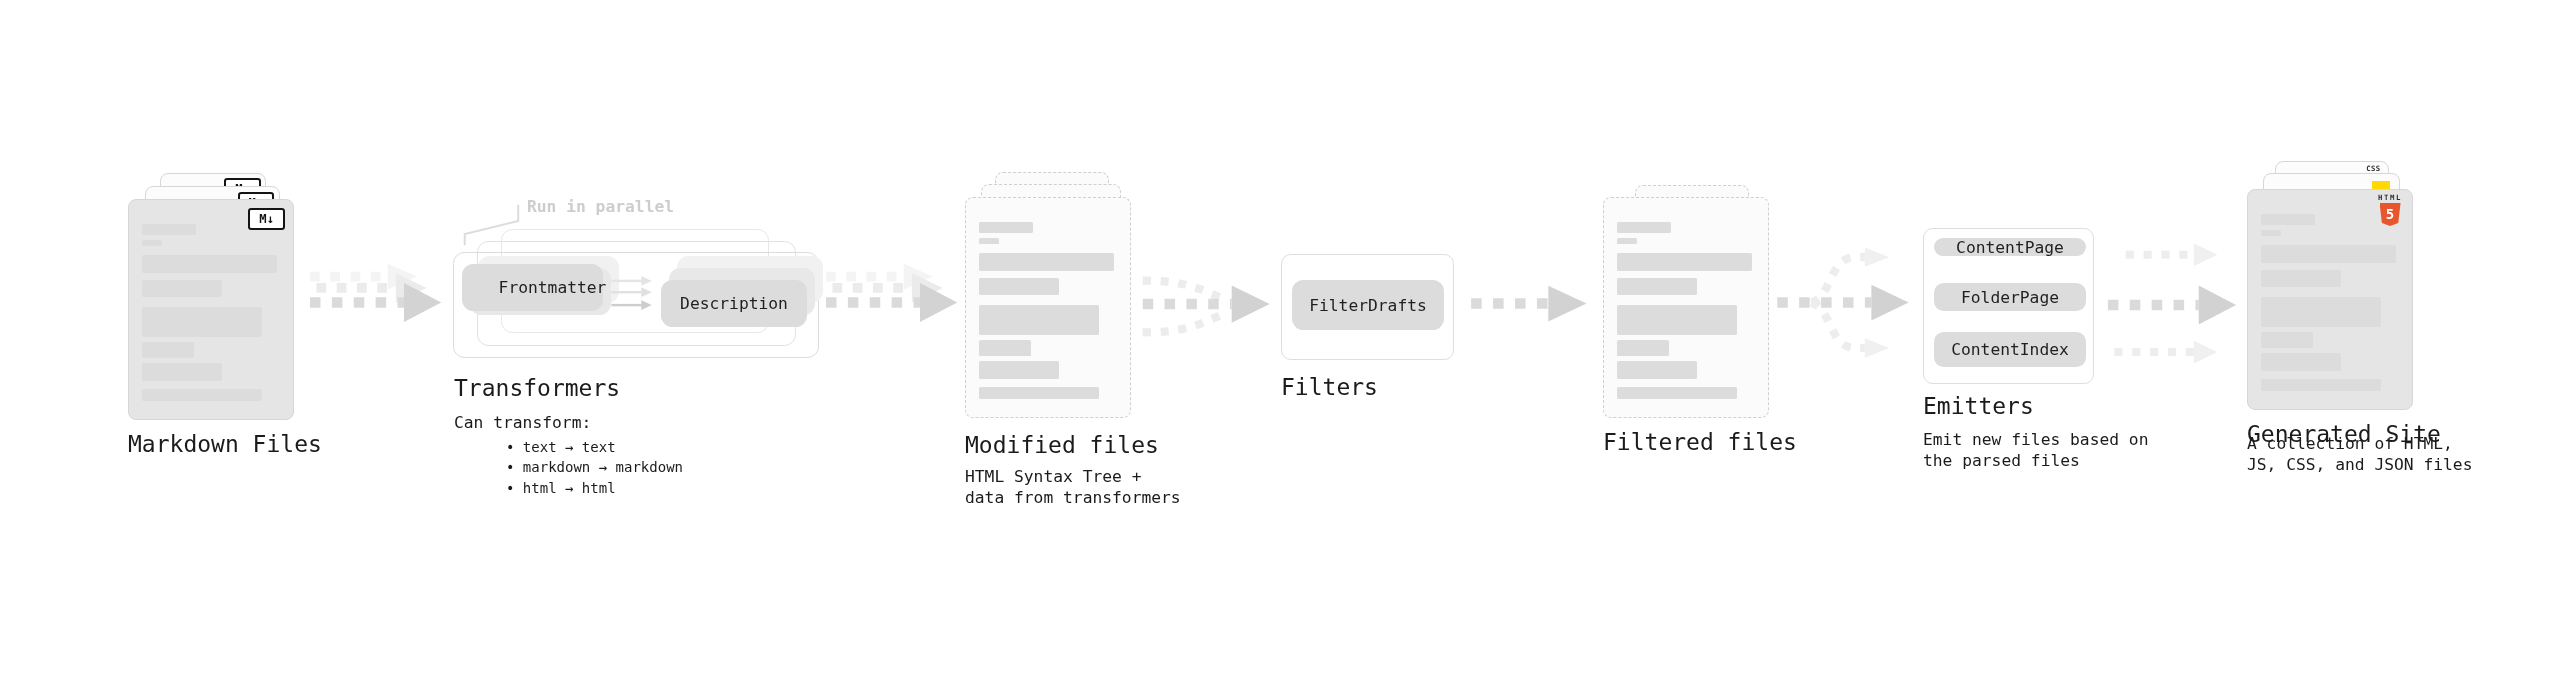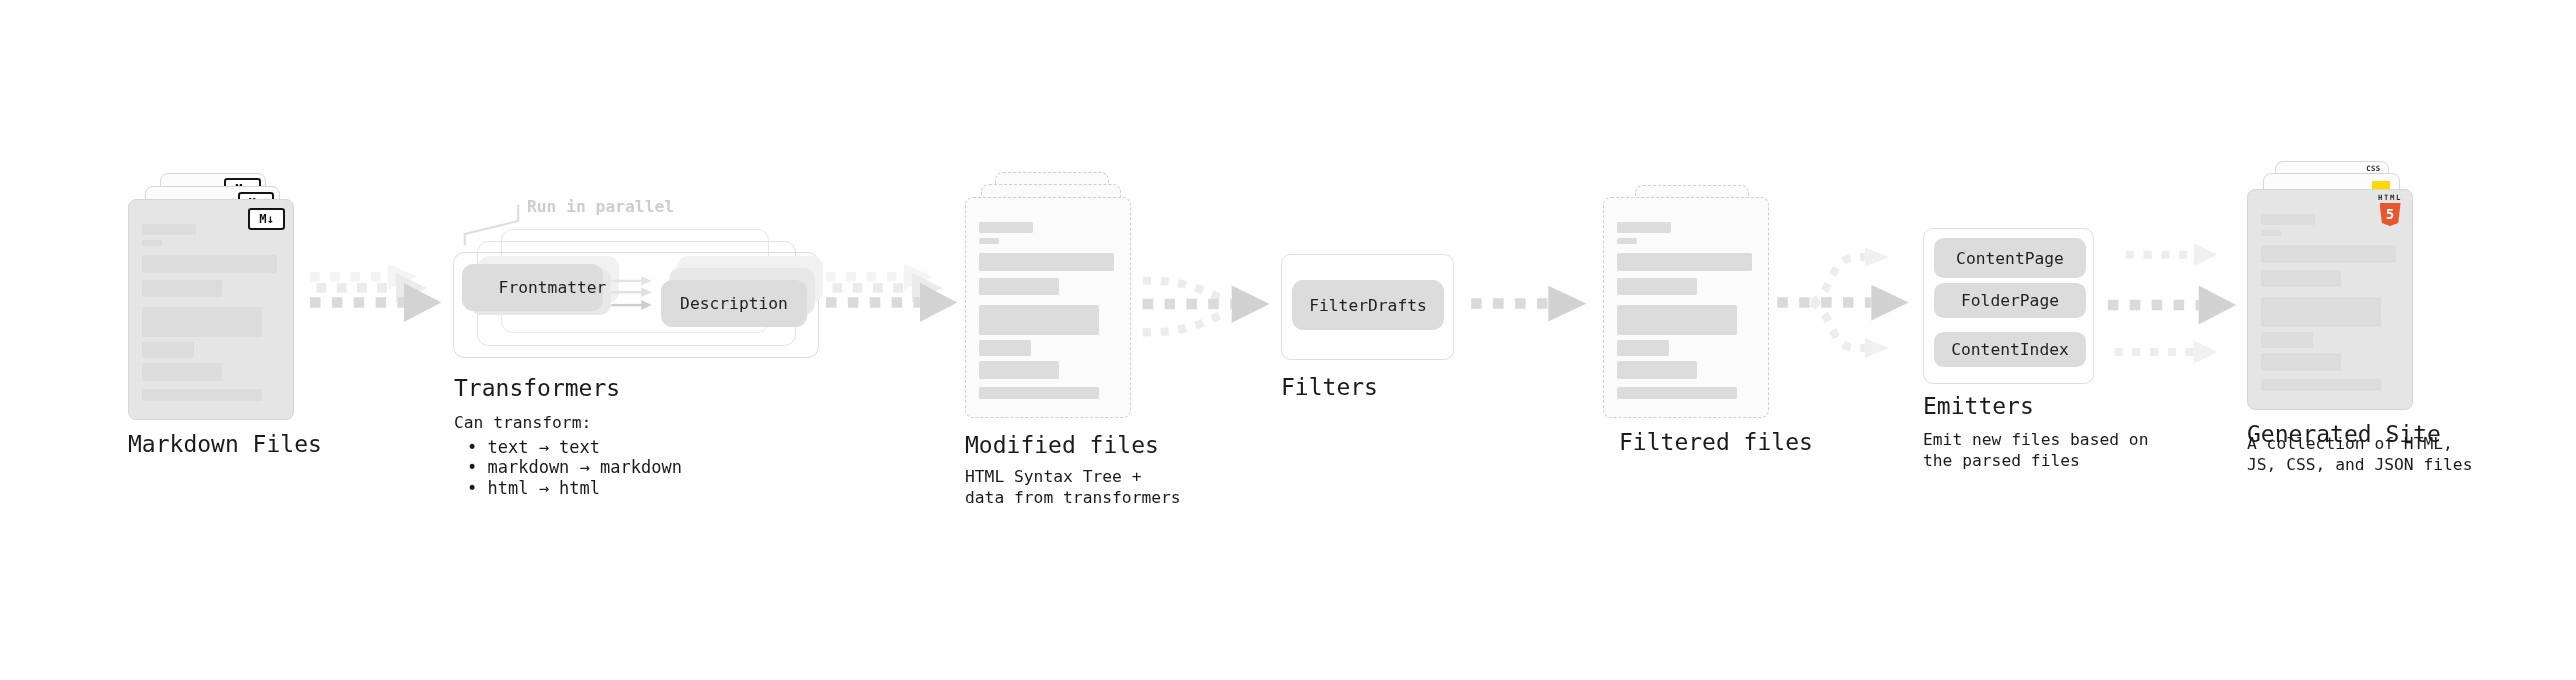--- a/index.html
+++ b/index.html
@@ -36,21 +36,21 @@
     font-size:16.3px;color:#1f1f1f;box-sizing:border-box;
   }
   .pill.g1{background:#e8e8e8;}
   .pill.g2{background:#f1f1f1;}
   .outline-box{position:absolute;border:1.6px solid #e1e1e1;border-radius:11.4px;background:transparent;box-sizing:border-box;}
   .outline-box.front{border-color:#dcdcdc;}
   .holder{position:absolute;border:1.6px solid #dedede;border-radius:9.8px;background:#ffffff;box-sizing:border-box;}
   
   .stage-label{position:absolute;font-size:23px;color:#1b1b1b;white-space:nowrap;}
   .caption{position:absolute;font-size:16.3px;line-height:21px;color:#1b1b1b;white-space:pre-line;}
-  .bullets{position:absolute;font-size:17px;line-height:20.3px;color:#1b1b1b;}
+  .bullets{position:absolute;font-size:14px;line-height:20.3px;color:#1b1b1b;margin-left:39px;}
   .annotation{position:absolute;font-size:16.3px;color:#cdcdcd;white-space:nowrap;}
   
   .cssbadge{position:absolute;font-size:7.3px;font-weight:bold;color:#2d2d2d;letter-spacing:0.4px;text-align:center;line-height:1;}
   .cssbadge .bar{height:3.3px;background:#2b66f6;margin-top:0.8px;border-radius:0.8px;}
   .jsbadge{position:absolute;background:#ffd900;}
   .html5{position:absolute;width:32.5px;text-align:center;}
   .html5 .word{font-size:7.3px;font-weight:bold;color:#2d2d2d;letter-spacing:1.6px;line-height:1;}
   .html5 .shield{
     width:21px;height:23px;margin:1.6px auto 0;background:#e8562e;color:#ffffff;font-size:14px;font-weight:bold;
     display:flex;align-items:center;justify-content:center;
@@ -174,34 +174,34 @@
       <div class="b1"></div>
       <div class="b2"></div>
       <div class="b3"></div>
       <div class="b4"></div>
       <div class="b5"></div>
       <div class="b6"></div>
       <div class="b7"></div>
       <div class="b8"></div>
     </div>
   </div>
-  <div class="stage-label" style="left:1603px;top:429px;margin-left:16px;">Filtered files</div>
+  <div class="stage-label" style="left:1603px;top:429px;">Filtered files</div>
 
   <svg class="abs" style="left:1774px;top:236px;" width="142" height="138" viewBox="0 0 175 170">
     <path d="M46,82 C72,74 68,26 100,26 L112,26" fill="none" stroke="#ededed" stroke-width="10" stroke-dasharray="10 12"></path>
     <polygon points="112,14 142,26 112,38" fill="#f0f0f0"></polygon>
     <path d="M46,82 C72,90 68,138 100,138 L112,138" fill="none" stroke="#ededed" stroke-width="10" stroke-dasharray="10 12"></path>
     <polygon points="112,126 142,138 112,150" fill="#f0f0f0"></polygon>
     <line x1="4" y1="82" x2="120" y2="82" stroke="#dadada" stroke-width="13" stroke-dasharray="13 14"></line>
     <polygon points="120,60 166,82 120,104" fill="#d2d2d2"></polygon>
   </svg>
 
   <div class="holder" style="left:1923px;top:228px;width:171px;height:156px;"></div>
-  <div class="pill" style="left:1934px;top:238px;width:152px;height:40px;border-radius:9.8px;">ContentPage</div>
-  <div class="pill" style="left:1934px;top:283px;width:152px;height:35px;border-radius:9.8px;">FolderPage</div>
+  <div class="pill" style="left:1934px;top:238px;width:152px;height:18px;border-radius:9.8px;">ContentPage</div>
+  <div class="pill" style="left:1934px;top:283px;width:152px;height:28px;border-radius:9.8px;">FolderPage</div>
   <div class="pill" style="left:1934px;top:332px;width:152px;height:35px;border-radius:9.8px;">ContentIndex</div>
   <div class="stage-label" style="left:1923px;top:393px;">Emitters</div>
   <div class="caption" style="left:1923px;top:429px;">Emit new files based on
 the parsed files</div>
 
   <svg class="abs" style="left:2103px;top:240px;" width="142" height="130" viewBox="0 0 175 160">
     <line x1="28" y1="18" x2="112" y2="18" stroke="#ededed" stroke-width="10" stroke-dasharray="10 12"></line>
     <polygon points="112,4 141,18 112,32" fill="#f0f0f0"></polygon>
     <line x1="6" y1="80" x2="118" y2="80" stroke="#dadada" stroke-width="13" stroke-dasharray="13 14"></line>
     <polygon points="118,56 164,80 118,104" fill="#d2d2d2"></polygon>

